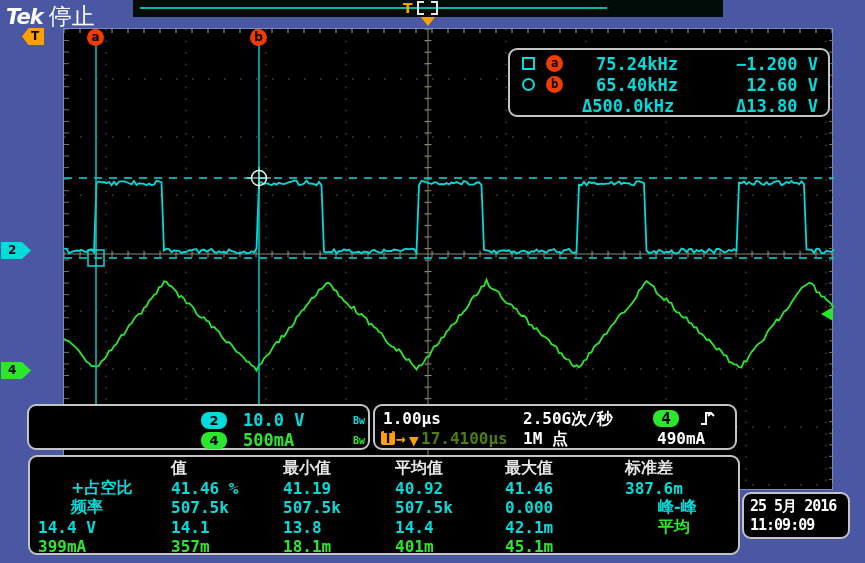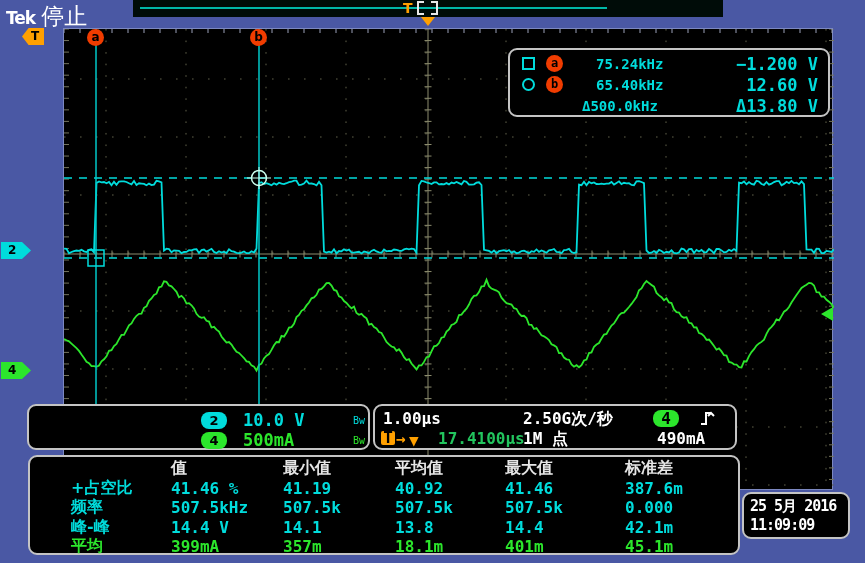--- a/index.html
+++ b/index.html
@@ -6,21 +6,21 @@
   body { background:#222; }
   .screen {
     position:relative; width:865px; height:563px;
     background:#4a58a4; overflow:hidden;
     font-family:"DejaVu Sans", sans-serif;
   }
   .mono { font-family:"DejaVu Sans Mono","Liberation Mono",monospace; font-weight:bold; }
 
   
   .brand { position:absolute; left:6px; top:1px; color:#fff; font-size:19px; }
-  .brand .tek { font-weight:bold; font-size:17px; letter-spacing:-1px; }
+  .brand .tek { font-weight:bold; font-size:21px; letter-spacing:-1px;font-style:italic; }
   .brand .stat { margin-left:6px; font-size:23px; }
 
   
   .topbar { position:absolute; left:133px; top:0; width:590px; height:17px; background:#000c08; }
   .rec-line { position:absolute; left:7px; top:7px; width:467px; height:2px; background:#00b8a8; }
   .brk { position:absolute; top:1px; width:7px; height:14px; }
   .brk.l { left:284px; border-left:2px solid #e8e8e8; border-top:2px solid #e8e8e8; border-bottom:2px solid #e8e8e8; }
   .brk.r { left:298px; border-right:2px solid #e8e8e8; border-top:2px solid #e8e8e8; border-bottom:2px solid #e8e8e8; }
   .rec-t { position:absolute; left:270px; top:0px; color:#ffa000; font-size:14px; font-weight:bold; }
   .trig-pos-tri { position:absolute; left:421px; top:17px; width:0; height:0;
@@ -50,50 +50,50 @@
   .obox { position:absolute; background:#000; border:2px solid #c4c4c4; border-radius:9px; }
 
   
   .cursorbox { left:508px; top:48px; width:322px; height:69px; padding:3px 10px 0 12px; }
   .crow { display:grid; grid-template-columns:24px 24px 146px auto; align-items:center; height:21px; }
   .crow .cicon { width:13px; height:13px; }
   .cicon.sq { border:2px solid #00dcdc; }
   .cicon.ci { border:2px solid #00dcdc; border-radius:50%; }
   .crow .cb { position:relative; width:17px; height:17px; border-radius:50%; background:#f03c00;
     color:#000; font-weight:bold; font-size:12px; text-align:center; line-height:17px; }
-  .crow .freq { color:#00dcdc; font-size:14px; padding-left:26px; }
+  .crow .freq { color:#00dcdc; font-size:17px; padding-left:26px; }
   .crow .lvl { color:#00dcdc; font-size:17px; text-align:right; }
   .crow.delta .freq { padding-left:12px; }
 
   
   .chanbox { left:27px; top:404px; width:343px; height:46px; }
   .chrow { position:absolute; display:flex; align-items:center; }
   .chrow .pill { width:26px; height:17px; border-radius:8px; color:#000; font-weight:bold;
     font-size:13px; text-align:center; line-height:17px; font-family:"DejaVu Sans",sans-serif; }
   .pill.p2 { background:#00dcdc; }
   .pill.p4 { background:#2ce62c; }
   .chrow .scale { font-size:17px; margin-left:16px; width:96px; }
-  .chrow .bw { font-size:10px; font-weight:normal; margin-left:14px; }
+  .chrow .bw { font-size:10px; font-weight:bold; margin-left:14px; }
   .c2t { color:#00dcdc; } .c4t { color:#2ce62c; }
 
   
   .tbbox { left:373px; top:404px; width:364px; height:46px; color:#fff; }
   .tbrow { position:absolute; left:0; width:100%; height:21px; }
   .tbrow span { position:absolute; font-size:16px; }
   .tb-scale { left:8px; color:#fff;text-align:right; }
   .tb-rate { left:148px; color:#fff; }
   .tb-srcpill { position:absolute; left:278px; top:1px; width:26px; height:17px; border-radius:8px;
     background:#2ce62c; color:#000; font-weight:bold; font-size:13px; text-align:center; line-height:17px; }
   .tb-slope { position:absolute; left:324px; top:0px; }
   .tb-trigline { color:#ffa000; }
   .tb-tbox { position:absolute; left:6px; top:2px; width:14px; height:14px; background:#ffa000;
     color:#000; font-size:11px; font-weight:bold; text-align:center; line-height:14px; border-radius:2px; }
   .tb-arr { left:21px; color:#ffa000; }
   .tb-tri { left:34px; color:#ffa000; font-size:13px; top:2px; }
-  .tb-pos { left:63px; color:#22c55e; }
+  .tb-pos { left:46px; color:#4d7c0f; }
   .tb-rec { left:148px; color:#fff; }
   .tb-lvl { left:282px; color:#fff; }
 
   
   .measbox { left:28px; top:455px; width:712px; height:100px; padding:2px 0 0 8px; }
   .mgrid { display:grid; grid-template-columns:133px 112px 112px 110px 120px auto; }
   .mgrid > div { height:19.5px; font-size:16px; display:flex; align-items:center; }
   .mhead { color:#e6e6e6; font-weight:bold; font-family:"DejaVu Sans",sans-serif; }
   .mname { font-weight:bold; font-family:"DejaVu Sans",sans-serif; }
   .mrow2 { color:#00dcdc; } .mrow4 { color:#2ce62c; }
@@ -451,21 +451,20 @@
       <div class="mrow2">41.46 %</div>
       <div class="mrow2">41.19</div>
       <div class="mrow2">40.92</div>
       <div class="mrow2">41.46</div>
       <div class="mrow2">387.6m</div>
 
       <div class="mrow2">
         <span class="mpill p2">2</span>
         <span class="mname">频率</span>
       </div>
-      <div class="mrow2">507.5kHz</div>
       <div class="mrow2">507.5k</div>
       <div class="mrow2">507.5k</div>
       <div class="mrow2">507.5k</div>
       <div class="mrow2">0.000</div>
 
       <div class="mrow2">
         <span class="mpill p2">2</span>
         <span class="mname">峰-峰</span>
       </div>
       <div class="mrow2">14.4 V</div>

